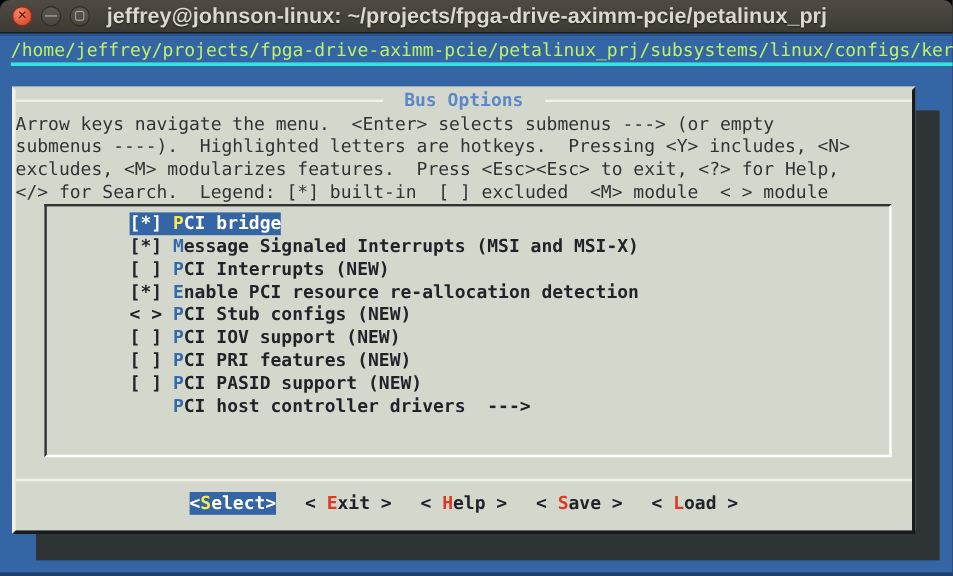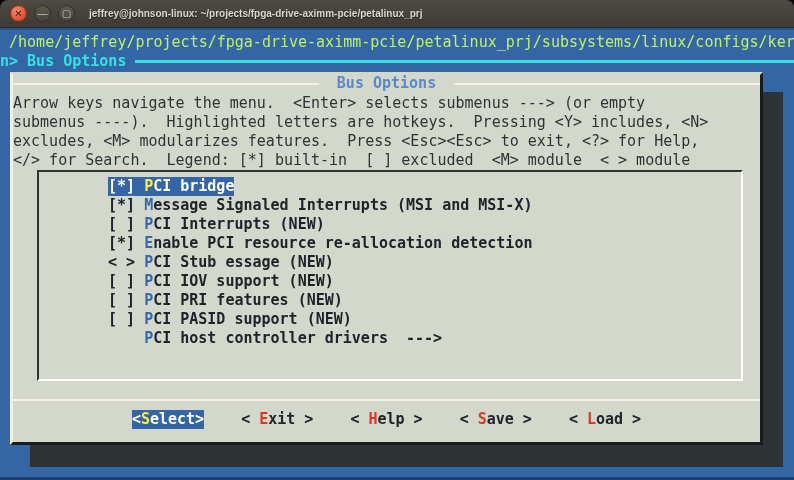--- a/index.html
+++ b/index.html
@@ -15,21 +15,21 @@
   .titlebar{position:absolute;left:0;top:0;width:794px;height:28px;
     background:linear-gradient(#4f4b44,#3d3a34);
     border-radius:8px 8px 0 0;border-bottom:1px solid #2b2823;
     display:flex;align-items:center;
     font-family:"Liberation Sans","DejaVu Sans",sans-serif;}
   .winbtns{display:flex;gap:7px;margin-left:10px;}
   .wbtn{width:17px;height:17px;border-radius:50%;display:flex;align-items:center;justify-content:center;
     font-size:10px;line-height:1;cursor:default;}
   .wbtn.close{background:radial-gradient(circle at 35% 30%,#f08a6b,#dd5130 70%);border:1px solid #8e2c18;color:#5e1206;font-weight:bold;}
   .wbtn.minmax{background:linear-gradient(#5c584f,#4a463f);border:1px solid #322f29;color:#cfcbc1;}
-  .title-text{margin-left:14px;color:#dcd8cf;font-size:10px;font-weight:bold;text-shadow:0 1px 1px rgba(0,0,0,0.55);white-space:pre;}
+  .title-text{margin-left:14px;color:#dcd8cf;font-size:18px;font-weight:bold;text-shadow:0 1px 1px rgba(0,0,0,0.55);white-space:pre;}
 
   
   .terminal{position:absolute;left:0;top:28px;width:794px;height:452px;background:var(--blue);border-top:2px solid #27548e;}
   .term-line{position:absolute;left:0;white-space:pre;color:#bef264;}
   .line1{top:3px;}
   .line2{top:22px;color:var(--cyan);font-weight:bold;display:flex;align-items:center;width:794px;}
   .line2 .txt{white-space:pre;}
   .cyan-rule{flex:1;height:3px;background:var(--cyan);margin-left:9px;}
   .bottom-edge{position:absolute;left:0;bottom:0;width:794px;height:3px;background:#1d3f6e;}
 
@@ -46,21 +46,21 @@
   .menu-box{position:absolute;left:24px;top:95px;width:706px;height:211px;
     border:2px solid;border-color:var(--shadow) #ffffff #ffffff var(--shadow);
     padding-top:5px;overflow:hidden;}
   .menu-row{white-space:pre;font-weight:bold;padding-left:69px;height:19px;}
   .item-text{display:inline-block;}
   .menu-row .hk{color:var(--hkblue);}
   .menu-row.selected .item-text{background:var(--blue);color:#ffffff;}
   .menu-row.selected .hk{color:var(--yellow);}
 
   .btn-separator{position:absolute;left:0;top:324px;width:747px;height:2px;background:var(--lite);}
-  .btn-row{position:absolute;left:0;top:335px;width:747px;display:flex;justify-content:center;gap:37px;font-weight:bold;align-items:center;}
+  .btn-row{position:absolute;left:0;top:335px;width:747px;display:flex;justify-content:center;gap:24px;font-weight:bold;align-items:center;}
   .btn{white-space:pre;cursor:default;}
   .btn .hk{color:var(--red);}
   .btn.selected{background:var(--blue);color:#ffffff;}
   .btn.selected .hk{color:var(--yellow);}
 </style>
 </head>
 <body>
 
 <div class="screen">
 
@@ -69,42 +69,41 @@
       <span class="wbtn close">✕</span>
       <span class="wbtn minmax">—</span>
       <span class="wbtn minmax">▢</span>
     </div>
     <span class="title-text">jeffrey@johnson-linux: ~/projects/fpga-drive-aximm-pcie/petalinux_prj</span>
   </div>
 
   <div class="terminal">
     <div class="term-line line1"> /home/jeffrey/projects/fpga-drive-aximm-pcie/petalinux_prj/subsystems/linux/configs/ker</div>
     <div class="term-line line2">
-      <span class="txt">n&gt; Bus Options</span>
       <span class="cyan-rule"></span>
     </div>
 
     <div class="dlg-shadow"></div>
 
     <div class="dialog">
       <div class="dlg-title-row">
         <span class="rule"></span>
         <span class="dlg-title"> Bus Options </span>
       </div>
       <div class="instr">Arrow keys navigate the menu.  &lt;Enter&gt; selects submenus ---&gt; (or empty</div>
       <div class="instr">submenus ----).  Highlighted letters are hotkeys.  Pressing &lt;Y&gt; includes, &lt;N&gt;</div>
       <div class="instr">excludes, &lt;M&gt; modularizes features.  Press &lt;Esc&gt;&lt;Esc&gt; to exit, &lt;?&gt; for Help,</div>
       <div class="instr">&lt;/&gt; for Search.  Legend: [*] built-in  [ ] excluded  &lt;M&gt; module  &lt; &gt; module</div>
 
       <div class="menu-box">
           <div class="menu-row selected"><span class="item-text"><span class="mk">[*] </span><span class="hk">P</span><span class="rest">CI bridge</span></span></div>
           <div class="menu-row"><span class="item-text"><span class="mk">[*] </span><span class="hk">M</span><span class="rest">essage Signaled Interrupts (MSI and MSI-X)</span></span></div>
           <div class="menu-row"><span class="item-text"><span class="mk">[ ] </span><span class="hk">P</span><span class="rest">CI Interrupts (NEW)</span></span></div>
           <div class="menu-row"><span class="item-text"><span class="mk">[*] </span><span class="hk">E</span><span class="rest">nable PCI resource re-allocation detection</span></span></div>
-          <div class="menu-row"><span class="item-text"><span class="mk">&lt; &gt; </span><span class="hk">P</span><span class="rest">CI Stub essage (NEW)</span></span></div>
+          <div class="menu-row"><span class="item-text"><span class="mk">&lt; &gt; </span><span class="hk">P</span><span class="rest">CI Stub configs (NEW)</span></span></div>
           <div class="menu-row"><span class="item-text"><span class="mk">[ ] </span><span class="hk">P</span><span class="rest">CI IOV support (NEW)</span></span></div>
           <div class="menu-row"><span class="item-text"><span class="mk">[ ] </span><span class="hk">P</span><span class="rest">CI PRI features (NEW)</span></span></div>
           <div class="menu-row"><span class="item-text"><span class="mk">[ ] </span><span class="hk">P</span><span class="rest">CI PASID support (NEW)</span></span></div>
           <div class="menu-row"><span class="item-text"><span class="mk">    </span><span class="hk">P</span><span class="rest">CI host controller drivers  ---&gt;</span></span></div>
         </div>
 
       <div class="btn-separator"></div>
       <div class="btn-row">
           <span class="btn selected"><span class="pre">&lt;</span><span class="hk">S</span><span class="rest">elect&gt;</span></span>
           <span class="btn"><span class="pre">&lt; </span><span class="hk">E</span><span class="rest">xit &gt;</span></span>

